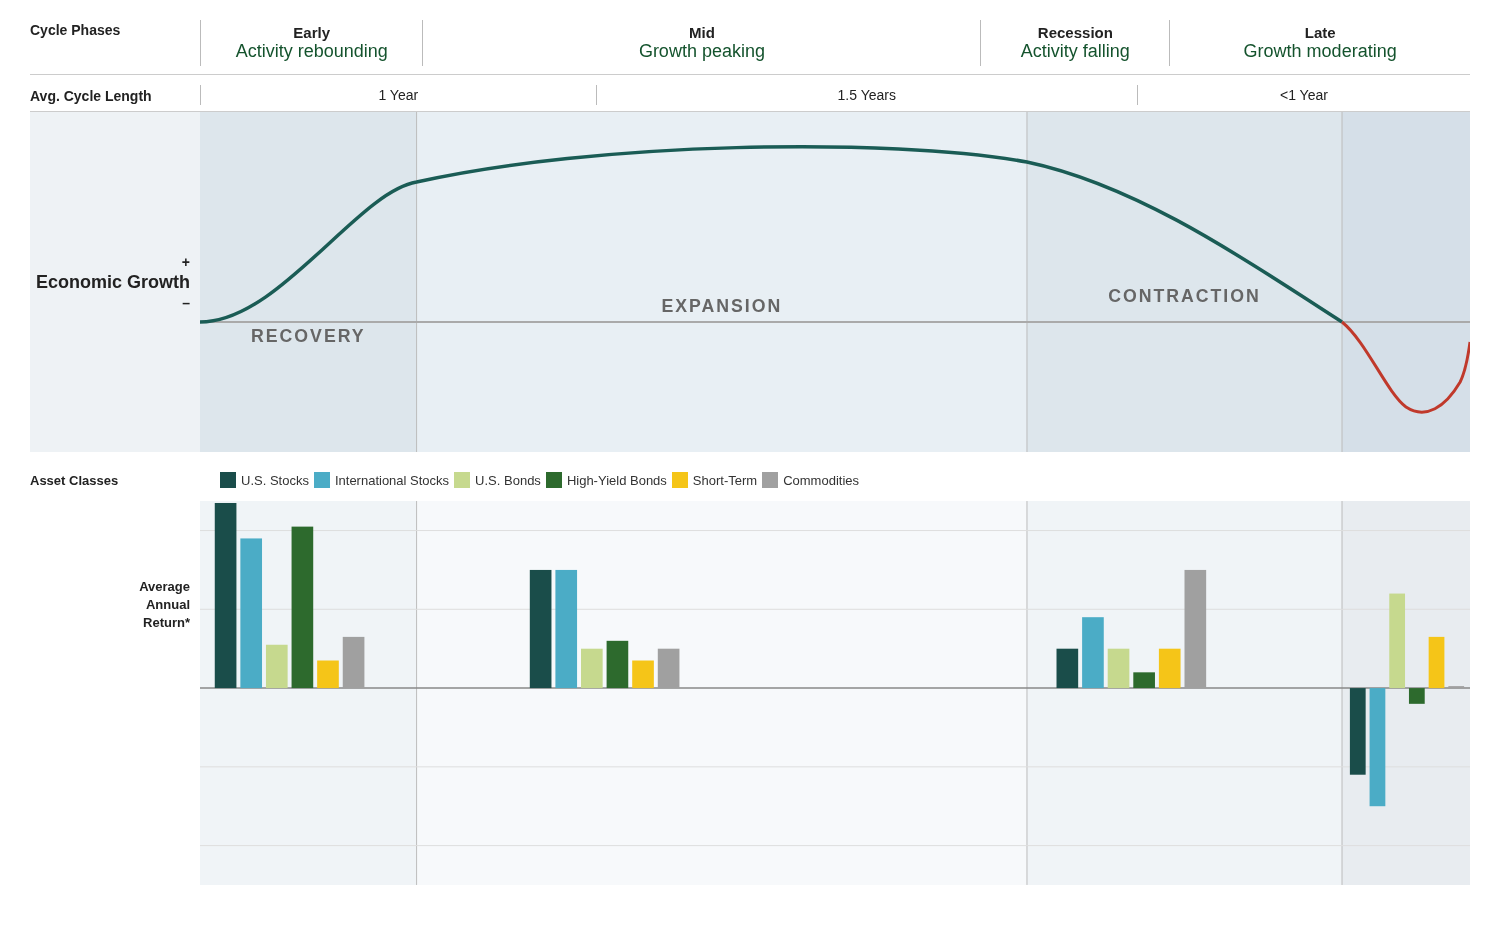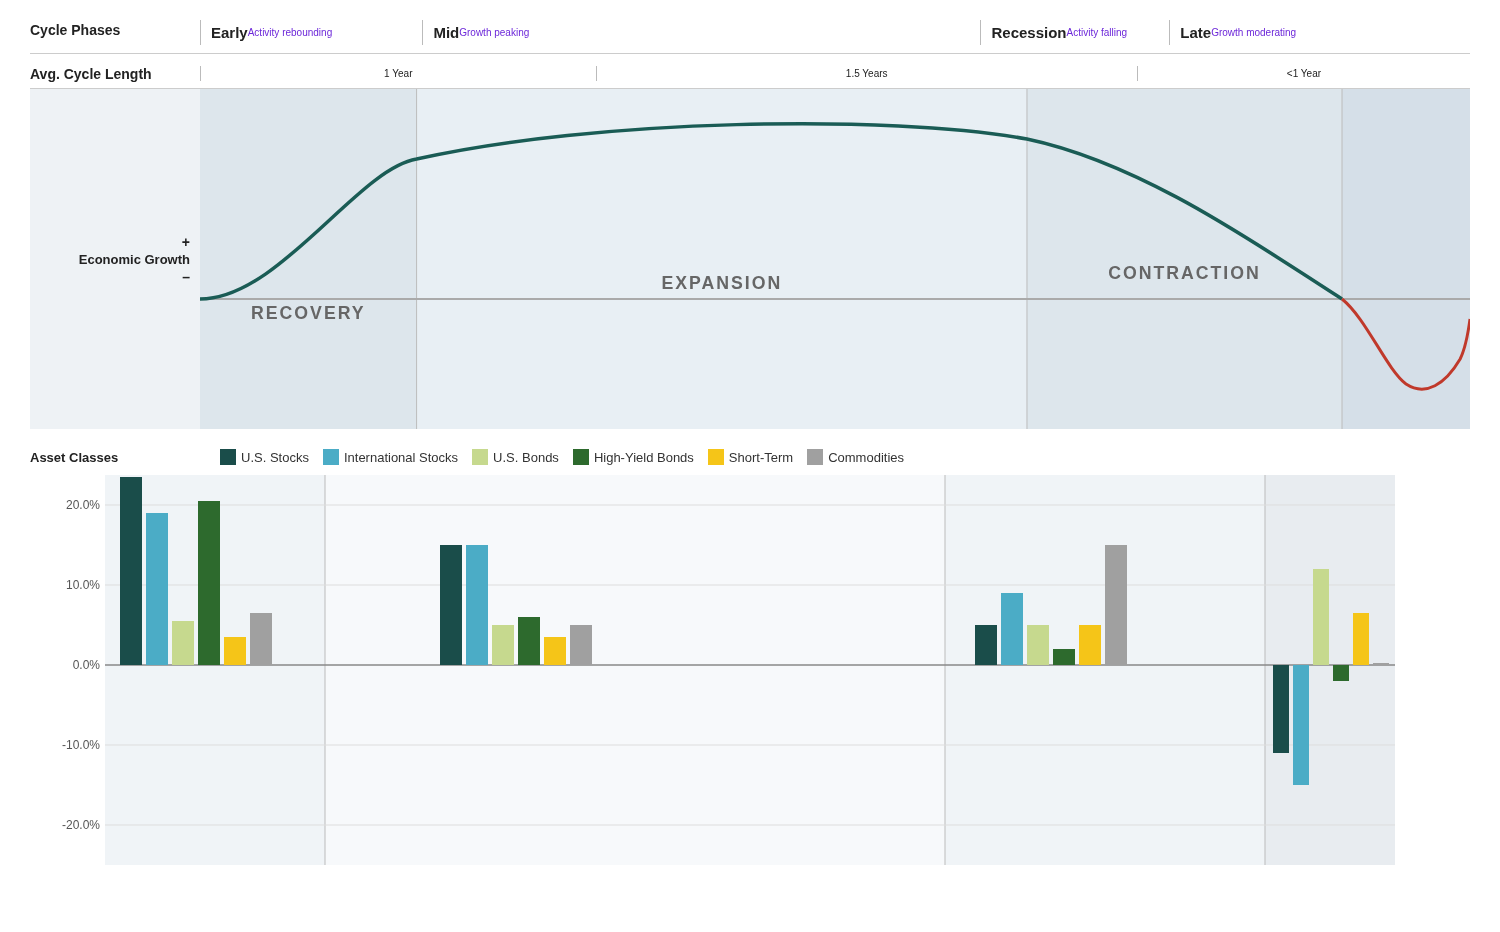--- a/index.html
+++ b/index.html
@@ -34,60 +34,60 @@
       padding-top: 2px;
     }
 
     .phases-row {
       display: flex;
       flex: 1;
     }
 
     .phase-col {
       display: flex;
-      flex-direction: row;
+      flex-direction: column;
       align-items: center;
       text-align: center;
       border-left: 1px solid #bbb;
       padding: 4px 10px;
     }
 
     .phase-col.early { flex: 1.8; }
     .phase-col.mid { flex: 4.8; }
     .phase-col.late { flex: 2.5; }
     .phase-col.recession { flex: 1.5; }
 
     .phase-title {
       font-weight: bold;
       font-size: 15px;
       color: #222;
     }
 
     .phase-subtitle {
-      font-size: 10px;
-      color: #6d28d9;
+      font-size: 18px;
+      color: #14532d;
     }
 
     
     .avg-row {
       display: flex;
       align-items: center;
       border-bottom: 1px solid #ccc;
       padding: 6px 0;
       margin-bottom: 0;
     }
 
     .avg-phases {
       display: flex;
       flex: 1;
     }
 
     .avg-col {
       text-align: center;
-      font-size: 10px;
+      font-size: 14px;
       color: #222;
       border-left: 1px solid #bbb;
       padding: 2px 10px;
     }
 
     .avg-col.early { flex: 1.8; }
     .avg-col.mid { flex: 4.8; }
     .avg-col.late { flex: 2.5; }
     .avg-col.recession { flex: 1.5; }
 
@@ -160,21 +160,21 @@
       font-weight: bold;
       font-size: 13px;
       color: #222;
       margin-right: 20px;
       width: 170px;
       padding-right: 10px;
     }
 
     .legend-items {
       display: flex;
-      gap: 14px;
+      gap: 5px;
       align-items: center;
       flex-wrap: wrap;
     }
 
     .legend-item {
       display: flex;
       align-items: center;
       gap: 5px;
       font-size: 13px;
       color: #333;
@@ -218,21 +218,21 @@
     <div class="avg-phases">
       <div class="avg-col early">1 Year</div>
       <div class="avg-col late">1.5 Years</div>
       <div class="avg-col recession">&lt;1 Year</div>
     </div>
   </div>
 
   <div class="chart-area">
     <div class="chart-left-label">
       <span class="plus">+</span>
-      <span style="font-weight:bold;font-size:13px;">Economic Growth</span>
+      <span style="font-weight:bold;font-size:18px;">Economic Growth</span>
       <span class="minus">–</span>
     </div>
     <div class="chart-svg-container">
       <svg width="100%" height="340" viewBox="0 0 1290 340" preserveAspectRatio="none">
 
         <rect x="0" y="0" width="220" height="340" fill="#dde6ec"></rect>
         <rect x="220" y="0" width="620" height="340" fill="#e8eff4"></rect>
         <rect x="840" y="0" width="320" height="340" fill="#dde6ec"></rect>
         <rect x="1160" y="0" width="130" height="340" fill="#d5dfe8"></rect>
 
@@ -277,20 +277,23 @@
         <span>Short-Term</span>
       </div>
       <div class="legend-item">
         <div class="legend-swatch" style="background:#a0a0a0;"></div>
         <span>Commodities</span>
       </div>
     </div>
   </div>
 
   <div class="bar-section">
+    <div class="bar-left-label">
+      Average<br>Annual<br>Return*
+    </div>
     <div class="bar-chart-container">
       <svg width="100%" height="390" viewBox="0 0 1290 390">
 
         <rect x="0" y="0" width="220" height="390" fill="#f0f4f7"></rect>
         <rect x="220" y="0" width="620" height="390" fill="#f7f9fb"></rect>
         <rect x="840" y="0" width="320" height="390" fill="#f0f4f7"></rect>
         <rect x="1160" y="0" width="130" height="390" fill="#e8ecf0"></rect>
 
         <line x1="220" y1="0" x2="220" y2="390" stroke="#bbb" stroke-width="1"></line>
         <line x1="840" y1="0" x2="840" y2="390" stroke="#bbb" stroke-width="1"></line>

